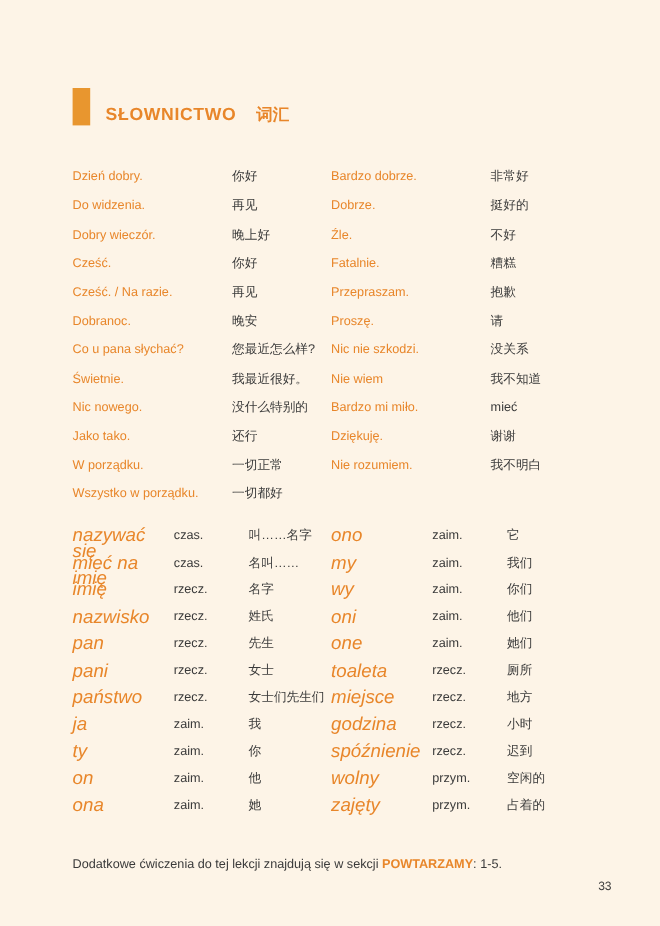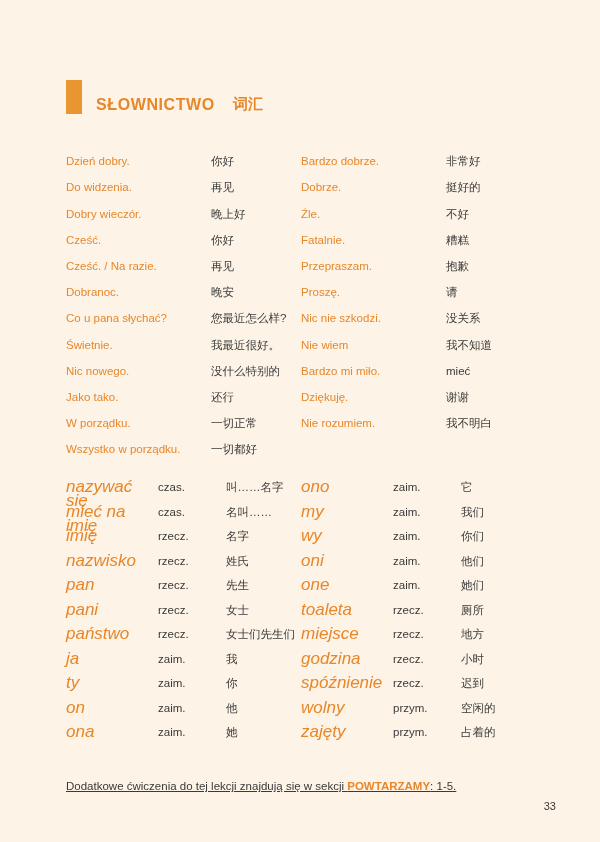--- a/index.html
+++ b/index.html
@@ -115,21 +115,20 @@
     line-height: 14px;
   }
 
   
   .footer-note {
     position: absolute;
     left: 66px;
     top: 780px;
     font-size: 11.5px;
     color: #3a3a3a;
-    text-decoration: underline;
   }
   .footer-note .hl {
     color: #e8862a;
     font-weight: bold;
   }
   .page-number {
     position: absolute;
     right: 44px;
     top: 800px;
     font-size: 11px;

